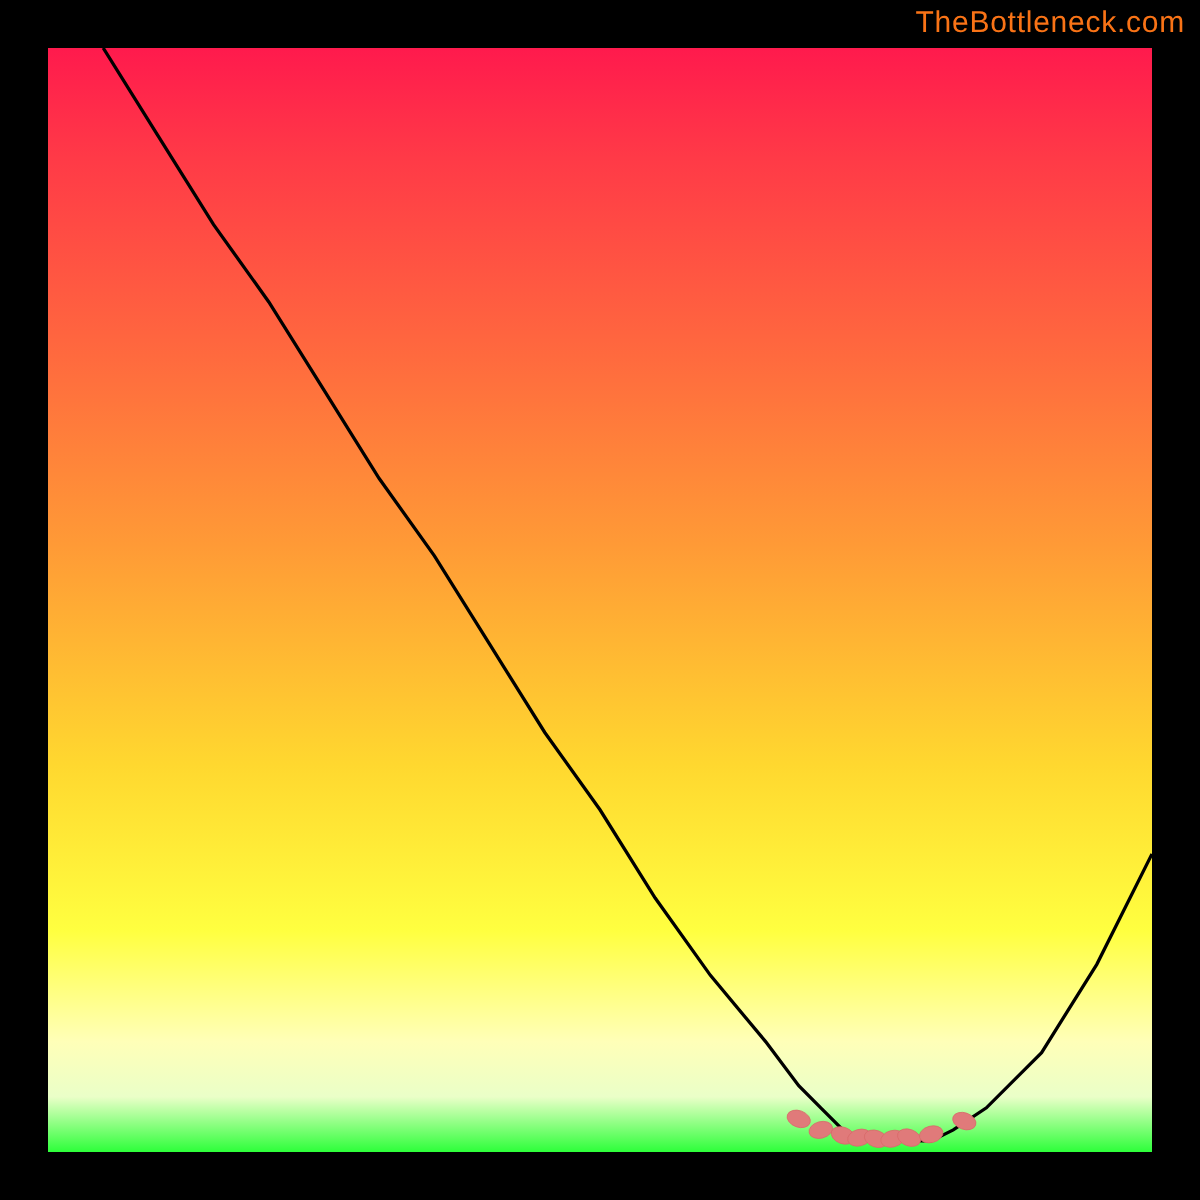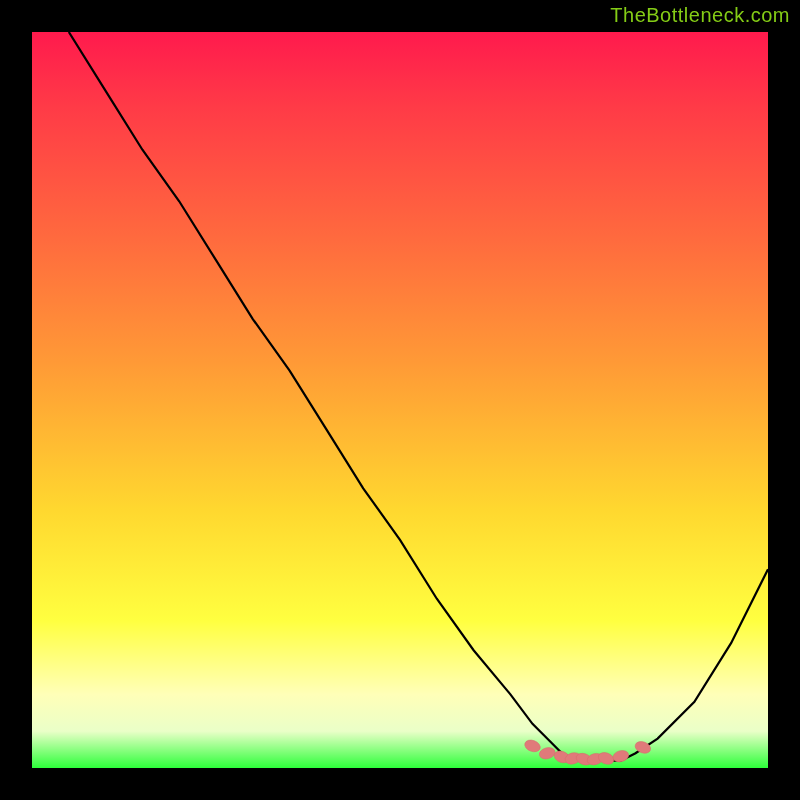--- a/index.html
+++ b/index.html
@@ -16,21 +16,21 @@
     left: 0;
     top: 0;
     width: 800px;
     height: 800px;
     background: #000;
   }
   .watermark {
     position: absolute;
     top: 4px;
     right: 10px;
-    color: #84cc16;
+    color: #f97316;
     font-size: 20px;
     font-weight: 500;
     letter-spacing: 0.5px;
     z-index: 50;
   }
   .plot {
     position: absolute;
     left: 32px;
     top: 32px;
     width: 736px;

